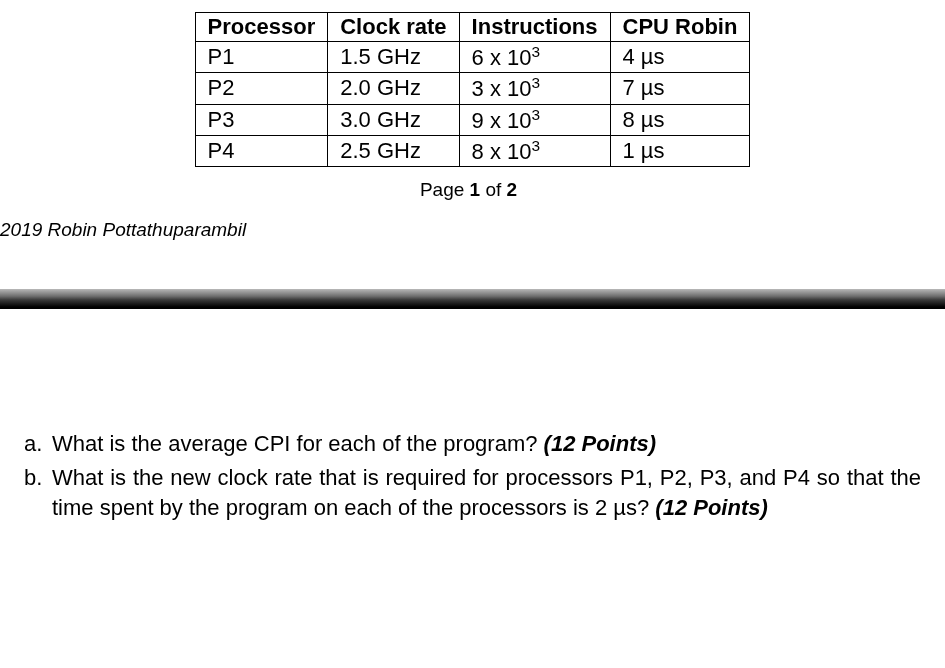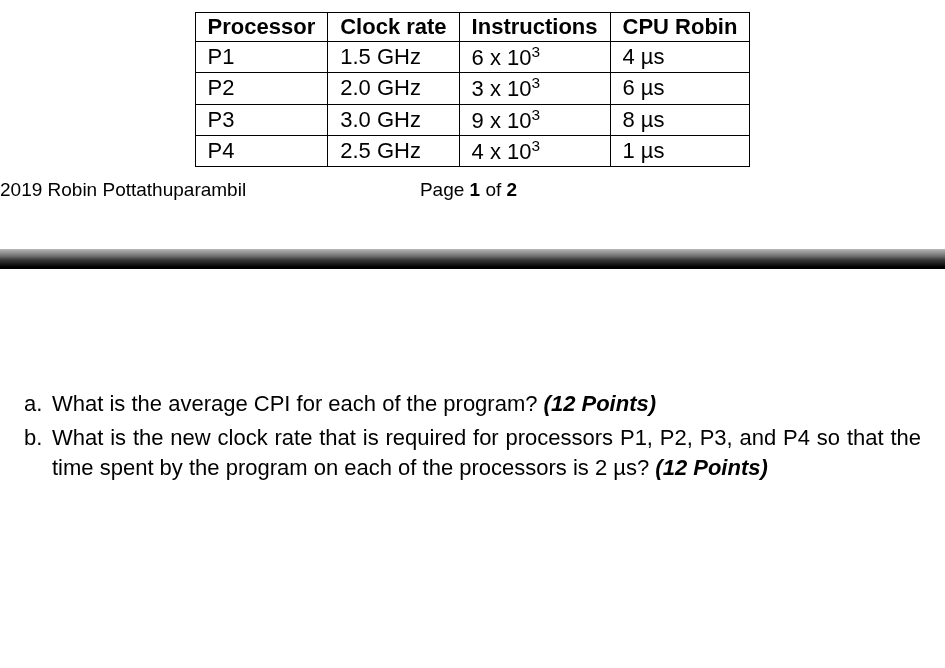--- a/index.html
+++ b/index.html
@@ -38,20 +38,22 @@
       font-size: 0.7em;
     }
     .footer-line {
       display: flex;
       justify-content: space-between;
       align-items: baseline;
       padding: 12px 18px 0 0;
       font-size: 19px;
     }
     .footer-left {
+      font-style: italic;
+      margin-top: 40px;
     }
     .footer-center {
       position: absolute;
       left: 0; right: 8px;
       text-align: center;
       pointer-events: none;
     }
     .footer-center .pnum-bold { font-weight: bold; }
     .divider {
       margin-top: 48px;
@@ -96,32 +98,32 @@
       <tr>
         <td>P1</td>
         <td>1.5 GHz</td>
         <td><span>6 x 10</span><sup>3</sup></td>
         <td>4 µs</td>
       </tr>
       <tr>
         <td>P2</td>
         <td>2.0 GHz</td>
         <td><span>3 x 10</span><sup>3</sup></td>
-        <td>6 µs</td>
+        <td>7 µs</td>
       </tr>
       <tr>
         <td>P3</td>
         <td>3.0 GHz</td>
         <td><span>9 x 10</span><sup>3</sup></td>
         <td>8 µs</td>
       </tr>
       <tr>
         <td>P4</td>
         <td>2.5 GHz</td>
-        <td><span>4 x 10</span><sup>3</sup></td>
+        <td><span>8 x 10</span><sup>3</sup></td>
         <td>1 µs</td>
       </tr>
     </tbody>
   </table>
 </div>
 
 <div class="footer-line" style="position:relative;">
   <span class="footer-left">2019 Robin Pottathuparambil</span>
   <span class="footer-center">
     <span>Page </span><span class="pnum-bold">1</span><span> of </span><span class="pnum-bold">2</span>

